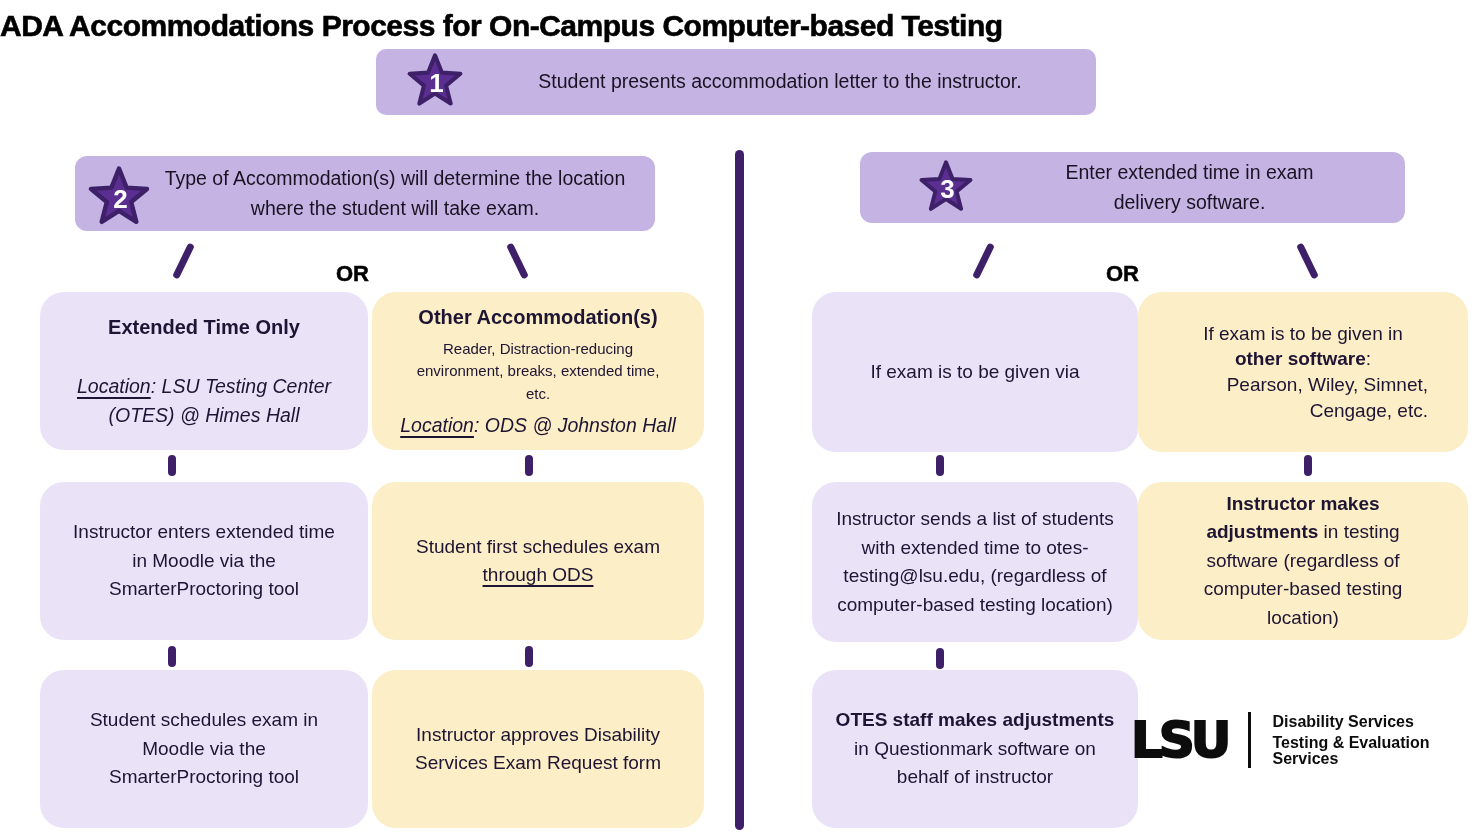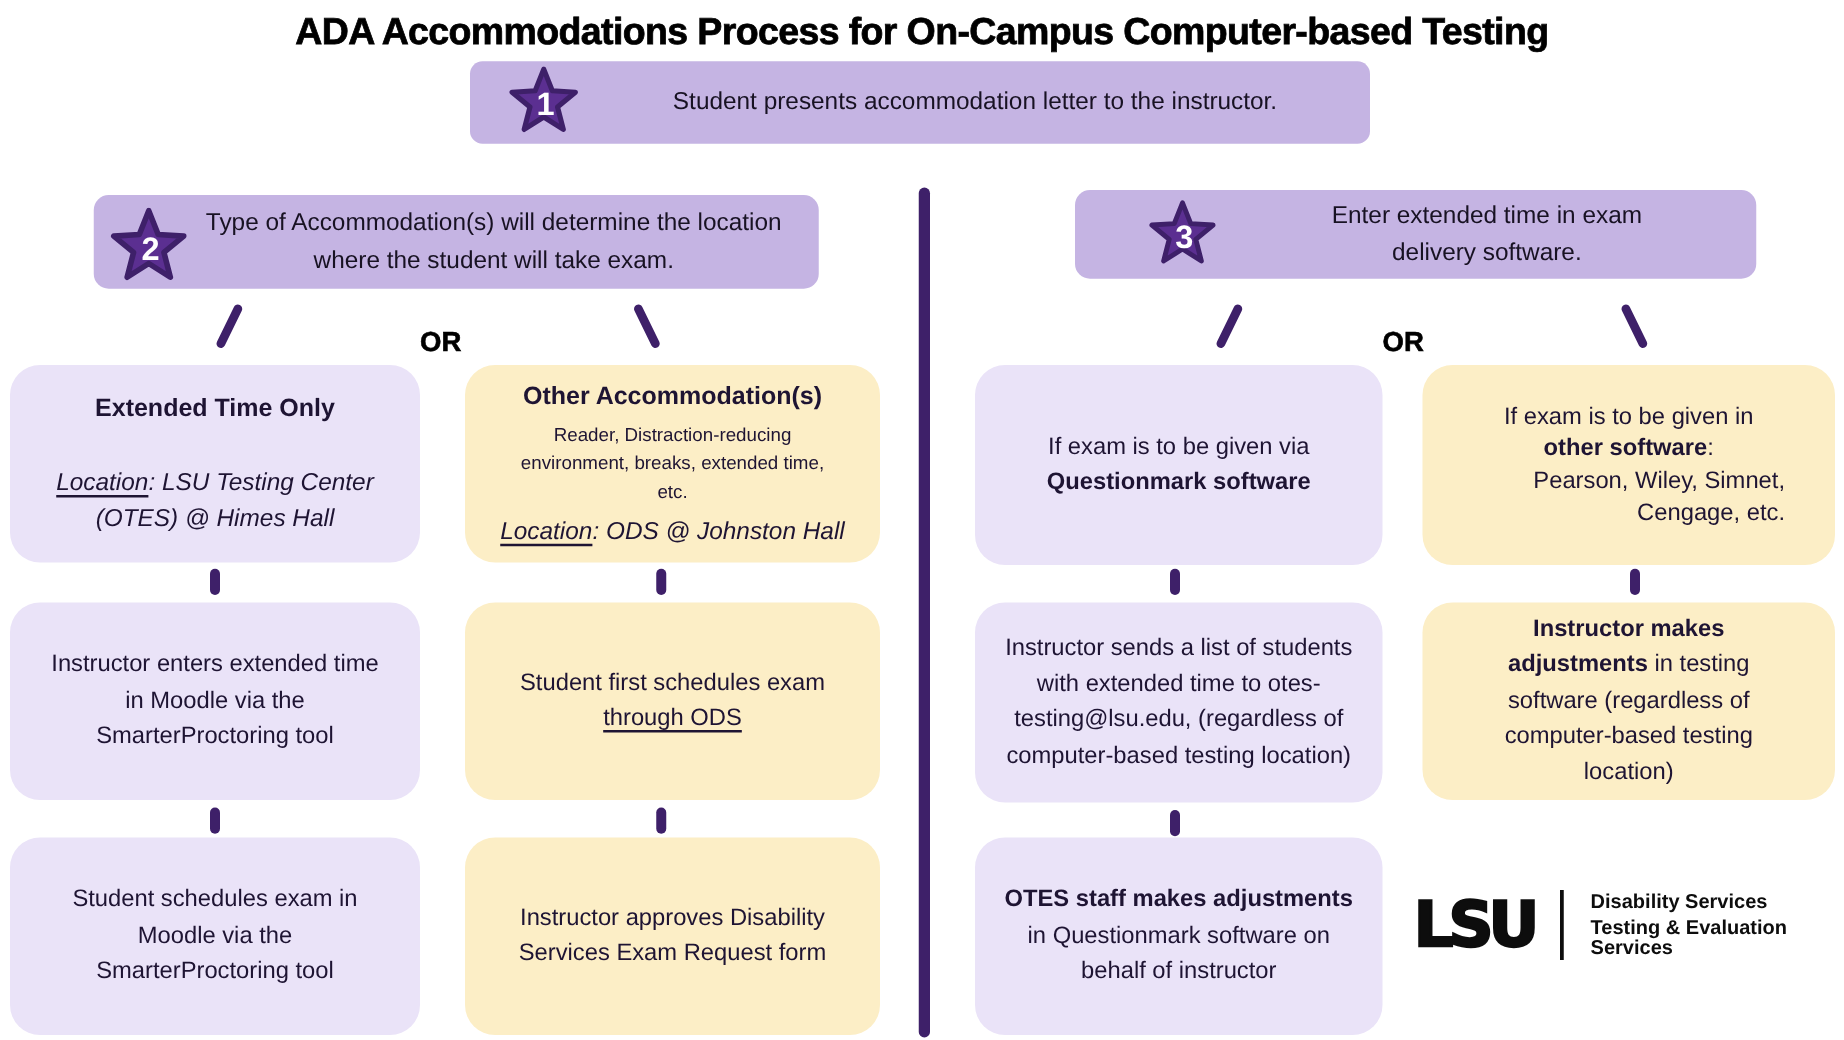--- a/index.html
+++ b/index.html
@@ -8,21 +8,21 @@
     --yellow:#fceec6;
     --purple-dark:#3e2069;
     --star-fill:#5b2f91;
     --text:#1e1433;
   }
   *{box-sizing:border-box;margin:0;padding:0;}
   html,body{width:1475px;height:832px;background:#ffffff;overflow:hidden;
     font-family:"Liberation Sans","DejaVu Sans",sans-serif;color:var(--text);}
   .canvas{position:relative;width:1475px;height:832px;}
 
-  .title{position:absolute;top:9px;left:0;width:100%;text-align:center;
+  .title{position:absolute;top:9px;left:0;width:100%;text-align:left;
     font-size:30px;font-weight:bold;color:#000;letter-spacing:-0.5px;
     -webkit-text-stroke:0.6px #000;}
 
   .banner{position:absolute;background:var(--banner);border-radius:10px;
     display:flex;align-items:center;color:#181223;font-size:19.5px;line-height:1.5;}
   .banner .txt{flex:1;text-align:center;padding:0 18px;}
 
   .star-wrap{position:relative;flex:none;}
   .star-num{position:absolute;inset:0;display:flex;align-items:center;justify-content:center;
     color:#fff;font-size:26px;font-weight:bold;padding-left:3px;padding-top:3px;}
@@ -35,21 +35,21 @@
   .slash.back{transform:rotate(-26deg);}
 
   .or{position:absolute;font-size:22px;font-weight:bold;color:#000;
     -webkit-text-stroke:0.5px #000;}
 
   .dash{position:absolute;width:8px;height:21px;border-radius:4px;background:var(--purple-dark);}
 
   .box{position:absolute;border-radius:24px;display:flex;flex-direction:column;
     justify-content:center;align-items:center;text-align:center;
     font-size:19px;line-height:1.5;padding:14px 20px;}
-  .lav{background:var(--lavender);}
+  .lav{background:var(--lavender);margin-left:32px;}
   .yel{background:var(--yellow);}
 
   .b{font-weight:bold;}
   .u{text-decoration:underline;text-underline-offset:4px;text-decoration-thickness:1.5px;}
   .blk{display:block;}
 
   .box-title{font-weight:bold;font-size:20px;}
   .subtitle{font-size:15px;line-height:1.5;margin-top:6px;}
   .loc{font-style:italic;font-size:19.5px;margin-top:6px;}
   .gap-lg{margin-top:30px;}
@@ -145,21 +145,20 @@
   <div class="box yel" style="left:372px;top:670px;width:332px;height:158px;">
     <div style="max-width:270px;">Instructor approves Disability Services Exam Request form</div>
   </div>
   <div class="box lav" style="left:8px;top:670px;width:328px;height:158px;">
     <div style="max-width:280px;">Student schedules exam in Moodle via the SmarterProctoring tool</div>
   </div>
 
   <div class="box lav" style="left:780px;top:292px;width:326px;height:160px;">
     <div>
       <span class="blk">If exam is to be given via</span>
-      <span class="b blk">Questionmark software</span>
     </div>
   </div>
 
   <div class="box yel" style="left:1138px;top:292px;width:330px;height:160px;line-height:1.35;">
     <div>
       <span class="blk">If exam is to be given in</span>
       <span class="blk"><span class="b">other software</span><span>:</span></span>
       <span class="blk" style="max-width:250px;margin:0 auto;text-align:right;">Pearson, Wiley, Simnet, Cengage, etc.</span>
     </div>
   </div>

